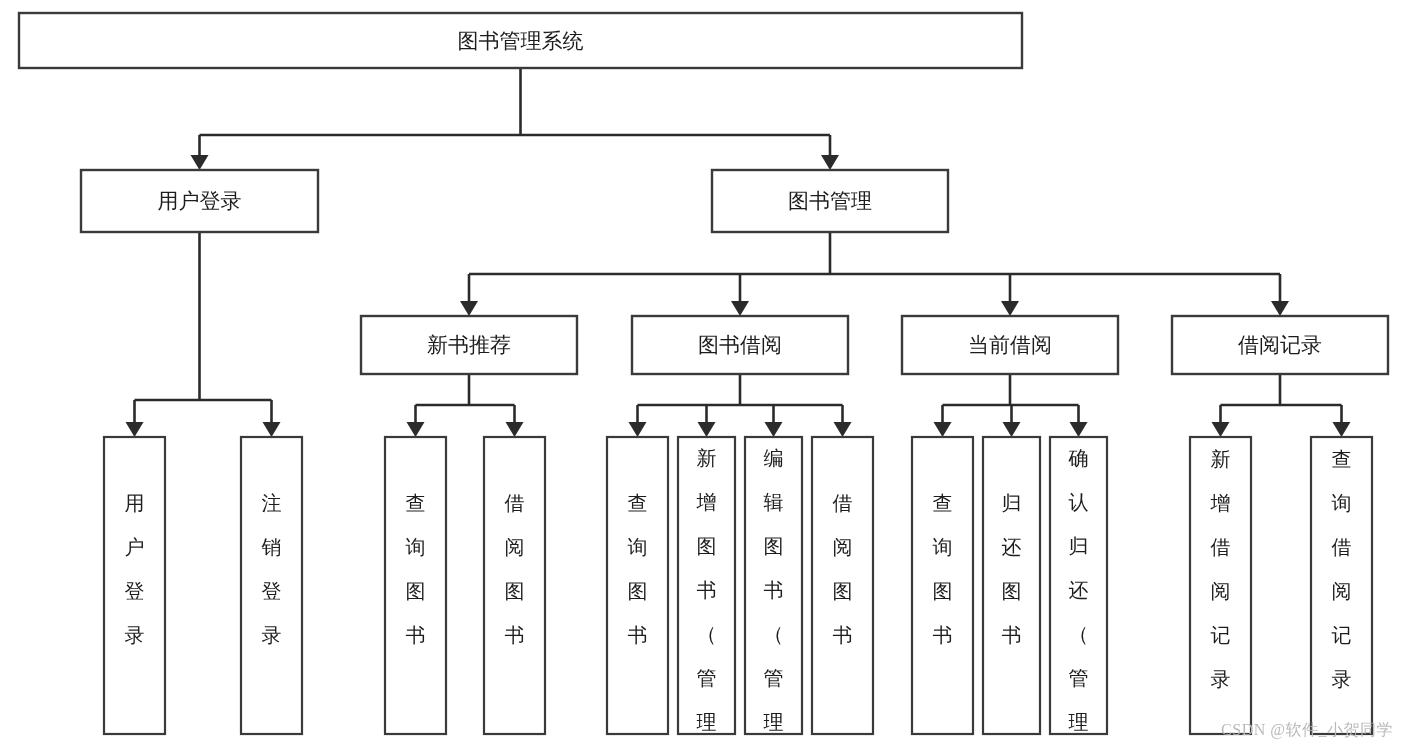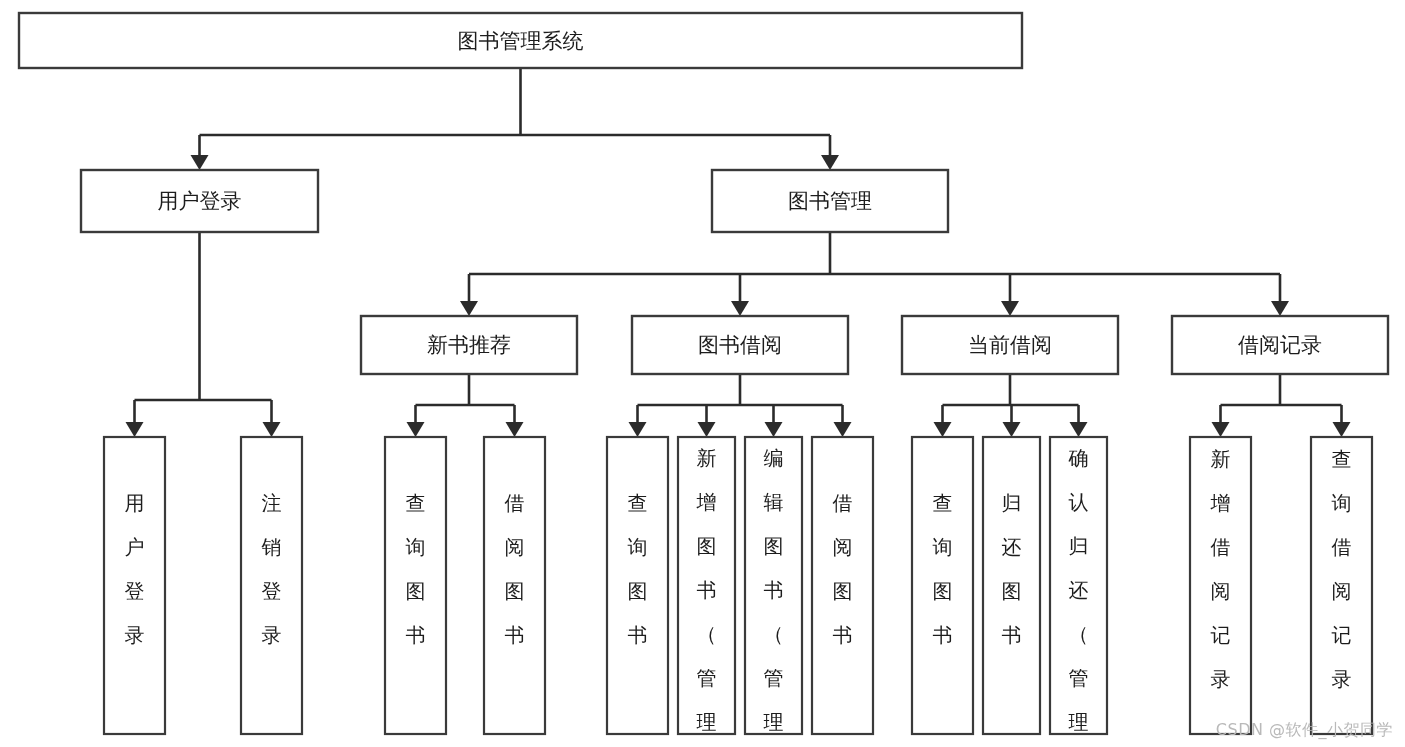--- a/index.html
+++ b/index.html
@@ -218,14 +218,14 @@
         <g>
           <rect x="1190" y="437" width="61" height="297" class="node-box leaf" style="stroke: rgb(58, 58, 58); fill: rgb(255, 255, 255);"></rect>
           <text x="1220.5" class="node-label vertical" style="fill: rgb(29, 29, 29);"><tspan x="1220.5" y="459.5">新</tspan><tspan x="1220.5" y="503.5">增</tspan><tspan x="1220.5" y="547.5">借</tspan><tspan x="1220.5" y="591.5">阅</tspan><tspan x="1220.5" y="635.5">记</tspan><tspan x="1220.5" y="679.5">录</tspan></text>
         </g>
         <g>
           <rect x="1311" y="437" width="61" height="297" class="node-box leaf" style="stroke: rgb(58, 58, 58); fill: rgb(255, 255, 255);"></rect>
           <text x="1341.5" class="node-label vertical" style="fill: rgb(29, 29, 29);"><tspan x="1341.5" y="459.5">查</tspan><tspan x="1341.5" y="503.5">询</tspan><tspan x="1341.5" y="547.5">借</tspan><tspan x="1341.5" y="591.5">阅</tspan><tspan x="1341.5" y="635.5">记</tspan><tspan x="1341.5" y="679.5">录</tspan></text>
         </g>
       </g>
   </svg>
-  <div class="watermark-text" style="color: rgb(185, 185, 185);">CSDN @软件_小贺同学</div>
+  <div class="watermark-text" style="color: rgb(185, 185, 185); font-family: Liberation Serif, serif;">CSDN @软件_小贺同学</div>
 </div>
 
 </body></html>

